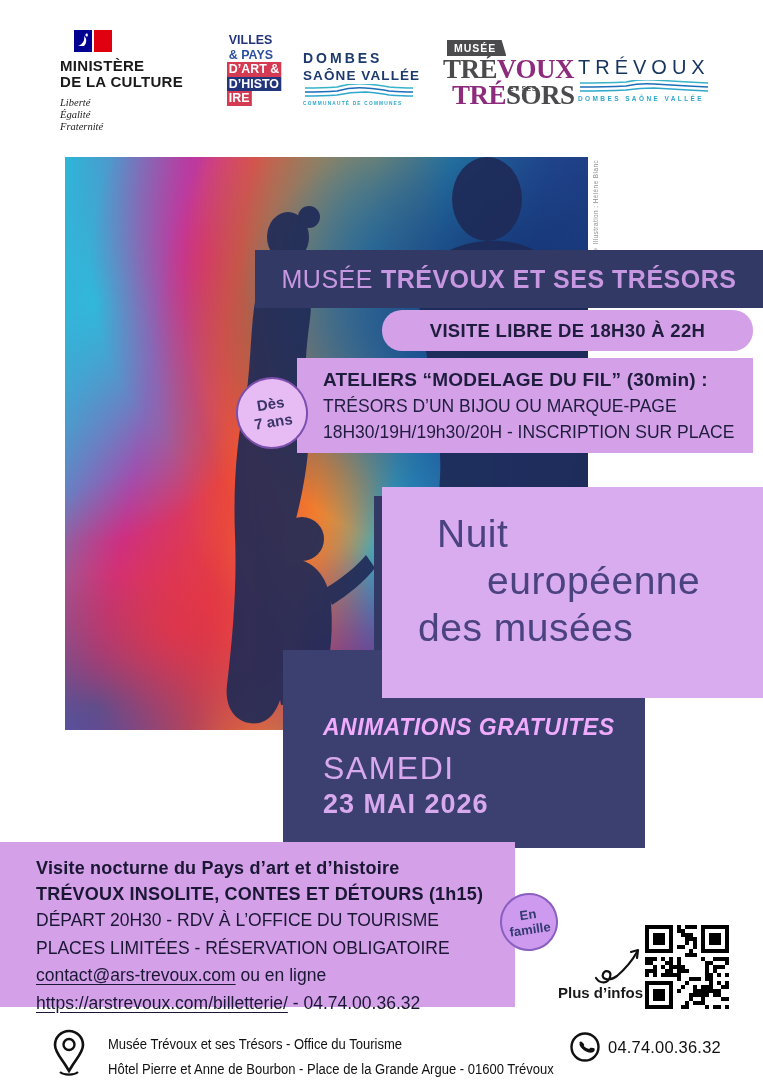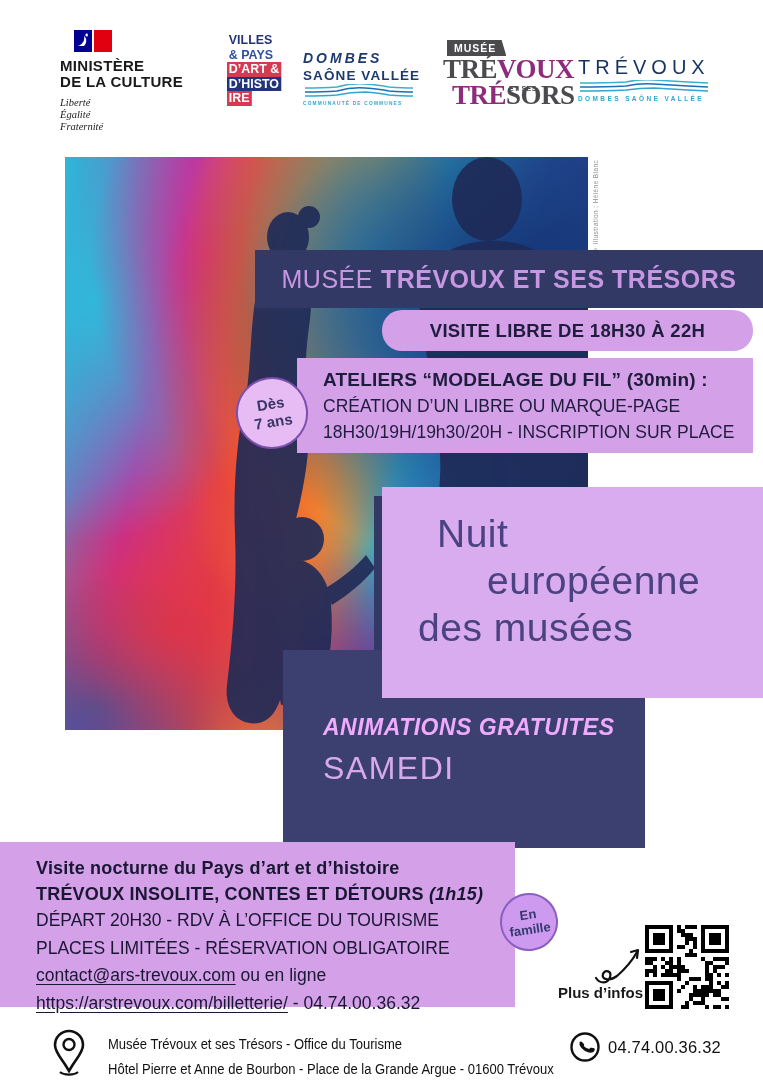--- a/index.html
+++ b/index.html
@@ -18,21 +18,21 @@
          font-size:10.5px;line-height:12px;color:#1a1a1a;}
 
   .logo-vpah{left:227px;top:33px;width:70px;}
   .vl{font-weight:800;font-size:13.5px;line-height:14.5px;transform:scaleX(.92);
       transform-origin:left;white-space:nowrap;width:fit-content;padding:0 2px;}
   .vl1{color:#23357a;} .vl2{color:#2d4fa0;}
   .vl3{color:#fff;background:#d43a52;} .vl4{color:#fff;background:#23357a;}
   .vl5{color:#fff;background:#d43a52;}
 
   .logo-dombes{left:303px;top:50px;width:122px;color:#1d3a6e;}
-  .dom1{font-weight:600;font-size:14px;letter-spacing:3px;font-style:italic;}
+  .dom1{font-weight:600;font-size:14px;letter-spacing:3px;}
   .dom2{font-weight:600;font-size:13.5px;letter-spacing:1.1px;margin-top:2px;}
   .dom-sub{font-weight:bold;font-size:4.8px;letter-spacing:1.2px;color:#2fa8cc;margin-top:2px;}
 
   .logo-musee{left:443px;top:38px;width:130px;font-family:"Liberation Serif",serif;}
   .mus-tag{display:inline-block;background:#4b4b4d;color:#fff;font-family:"Liberation Sans",sans-serif;
            font-weight:bold;font-size:10.5px;letter-spacing:1px;padding:2px 10px 2px 7px;margin-left:4px;
            clip-path:polygon(0 0,92% 0,100% 100%,0 100%);}
   .mus-l{font-weight:bold;font-size:27px;line-height:26px;letter-spacing:-.5px;white-space:nowrap;}
   .mus-l2{margin-left:9px;}
   .dark{color:#4b4b4d;} .purple{color:#8d2b7d;}
@@ -93,21 +93,21 @@
 
   .nuit{left:382px;top:487px;width:422px;height:211px;background:#d9abef;
         padding-top:23px;box-sizing:border-box;color:#4a4380;}
   .nuit div{font-size:39px;font-weight:500;line-height:47px;letter-spacing:.5px;}
   .n1{margin-left:55px;} .n2{margin-left:105px;} .n3{margin-left:36px;}
 
   .tour{left:0;top:842px;width:515px;height:165px;background:#d4a0e8;
         padding:13px 0 0 36px;box-sizing:border-box;color:#191734;}
   .tr-t{font-weight:bold;font-size:18px;line-height:26px;letter-spacing:.2px;}
   .tr-l{font-weight:500;font-size:17.5px;line-height:27.5px;}
-  .tr-it{font-style:italic;}
+  .tr-it{}
   .ul{text-decoration:underline;text-underline-offset:3px;}
 
   .family-badge{left:500px;top:893px;width:58px;height:58px;border-radius:50%;
                 background:#cd9af0;border:2px solid #8a5fc0;box-sizing:border-box;
                 display:flex;flex-direction:column;align-items:center;justify-content:center;
                 transform:rotate(-8deg);color:#323a6e;font-weight:bold;font-size:13px;line-height:15px;}
 
   .qr{left:645px;top:925px;width:84px;height:84px;background:#fff;}
   .plus-infos{left:558px;top:984px;font-weight:bold;font-size:15px;color:#1a1a1a;}
   .arrow{left:594px;top:938px;}
@@ -207,33 +207,34 @@
 
   <div class="abs banner">
     <span class="light">MUSÉE</span>
     <span class="boldp">TRÉVOUX ET SES TRÉSORS</span>
   </div>
 
   <div class="abs visite">VISITE LIBRE DE 18H30 À 22H</div>
 
   <div class="abs ateliers">
     <div class="at-title">ATELIERS “MODELAGE DU FIL” (30min) :</div>
-    <div class="at-line">CRÉATION D’UN LIBRE OU MARQUE-PAGE</div>
+    <div class="at-line">TRÉSORS D’UN BIJOU OU MARQUE-PAGE</div>
     <div class="at-line">18H30/19H/19h30/20H - INSCRIPTION SUR PLACE</div>
   </div>
 
   <div class="abs age-badge">
     <span>Dès</span>
     <span>7 ans</span>
   </div>
 
   <div class="abs nuit-shadow"></div>
   <div class="abs animations">
     <div class="an-free">ANIMATIONS GRATUITES</div>
     <div class="an-day">SAMEDI</div>
+    <div class="an-date">23 MAI 2026</div>
   </div>
   <div class="abs nuit">
     <div class="n1">Nuit</div>
     <div class="n2">européenne</div>
     <div class="n3">des musées</div>
   </div>
 
   <div class="abs tour">
     <div class="tr-t">Visite nocturne du Pays d’art et d’histoire</div>
     <div class="tr-t"><span>TRÉVOUX INSOLITE, CONTES ET DÉTOURS</span> <span class="tr-it">(1h15)</span></div>

